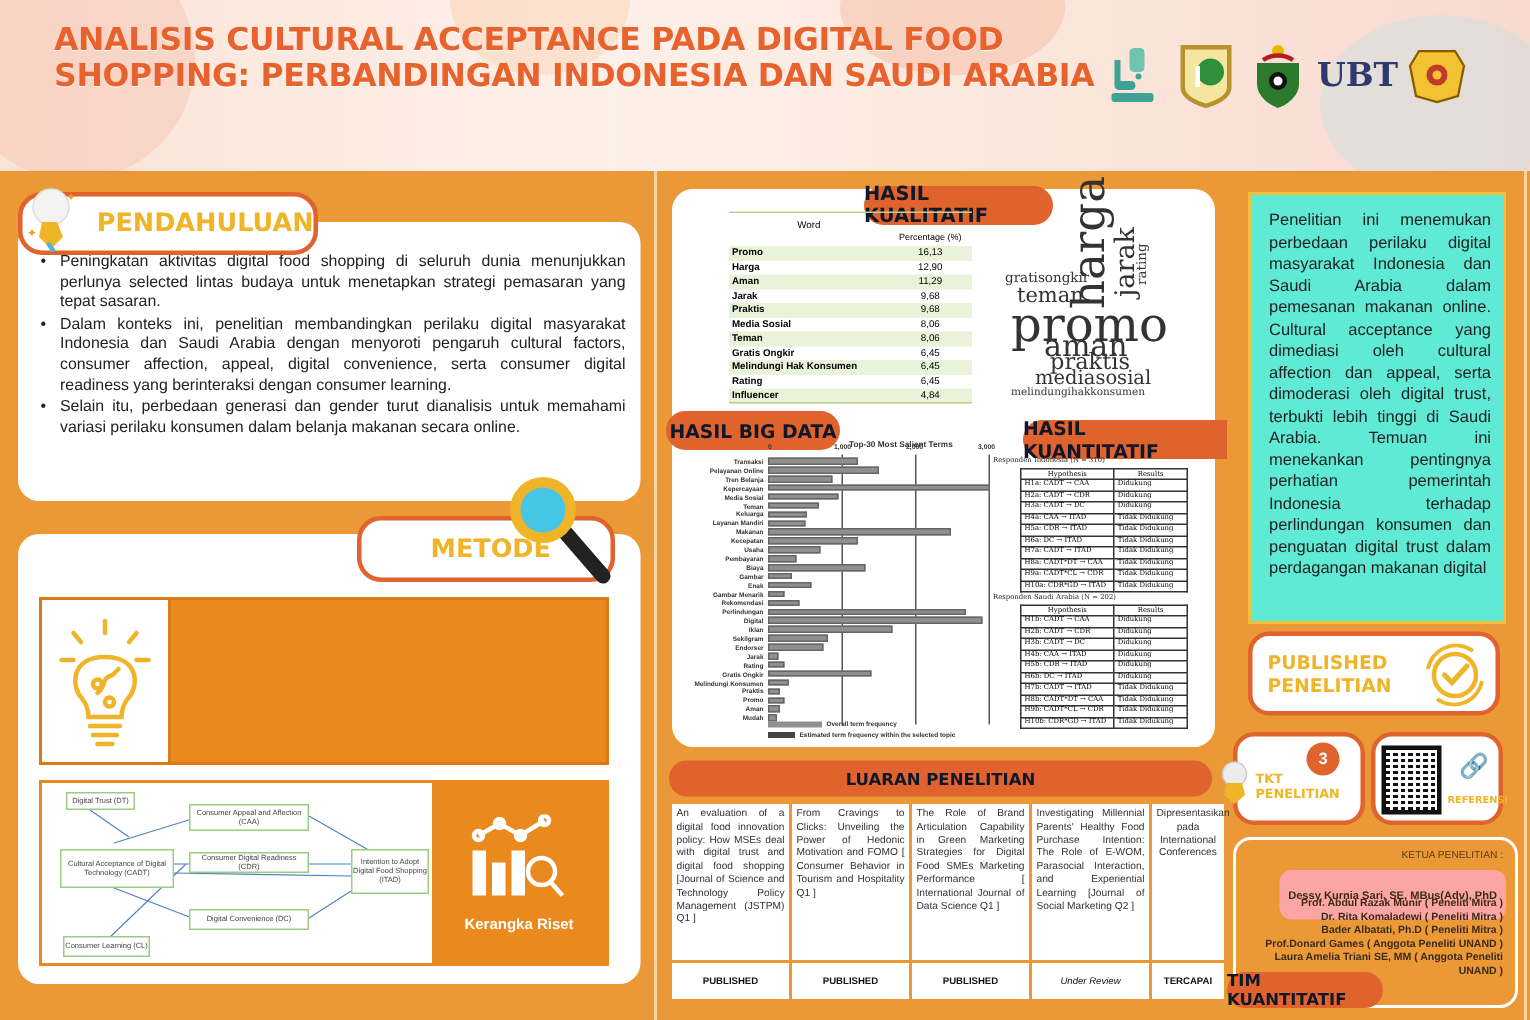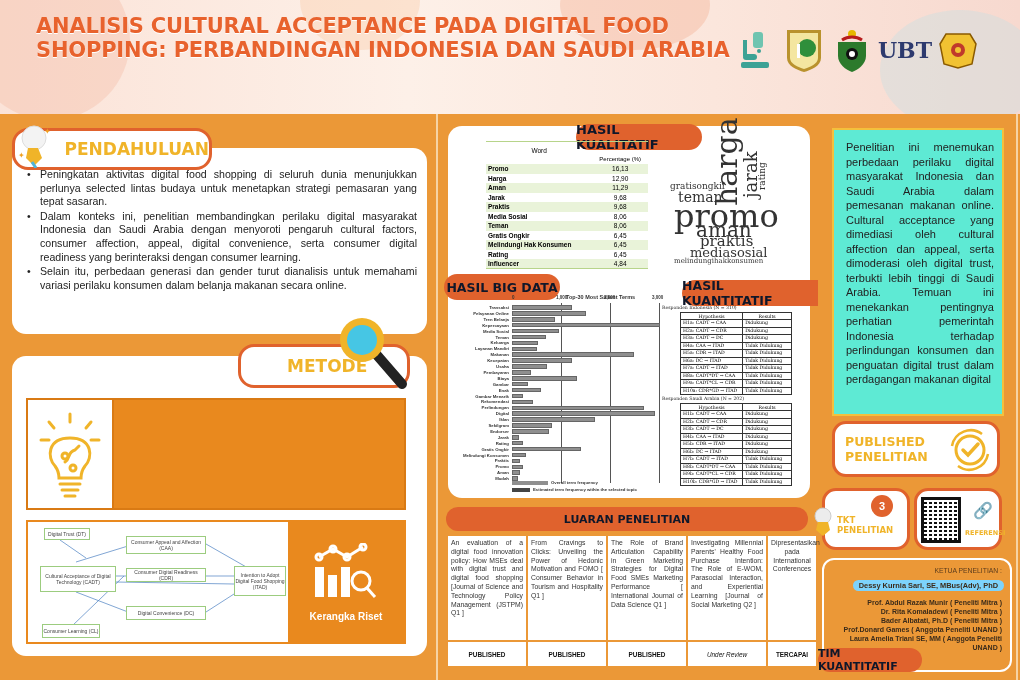--- a/index.html
+++ b/index.html
@@ -560,21 +560,21 @@
     </svg>
 </div>
 <div style="position:absolute;left:914px;top:488px;width:88px;height:62px;background:#fff;border:3px solid #e0622d;border-radius:14px">
   <div style="position:absolute;left:4px;top:6px;width:40px;height:46px;background:repeating-linear-gradient(90deg,#111 0 3px,#fff 3px 5px),repeating-linear-gradient(0deg,#111 0 2px,#fff 2px 4px);background-blend-mode:lighten;border:3px solid #111"></div>
   <div style="position:absolute;left:56px;top:10px;font-size:16px;color:#f0b429">🔗</div>
   <div style="position:absolute;left:48px;top:38px;font-family:'DejaVu Sans',sans-serif;font-weight:900;font-size:6.5px;color:#f0b429">REFERENSI</div>
 </div>
 
 <div class="team">
   <div style="position:absolute;right:8px;top:7px;font-size:6.8px;color:#5a3b1c">KETUA PENELITIAN :</div>
-  <div style="position:absolute;right:6px;top:20px;background:#7dd3fc;border-radius:8px;padding:1px 6px;font-size:7.4px;font-weight:bold;color:#3b2b1a">Dessy Kurnia Sari, SE, MBus(Adv), PhD</div>
+  <div style="position:absolute;right:6px;top:20px;background:#fca5a5;border-radius:8px;padding:12px 6px;font-size:7.4px;font-weight:bold;color:#3b2b1a">Dessy Kurnia Sari, SE, MBus(Adv), PhD</div>
   <div style="position:absolute;right:8px;top:38px;width:176px">
     <div class="m">Prof. Abdul Razak Munir ( Peneliti Mitra )</div>
     <div class="m">Dr. Rita Komaladewi ( Peneliti Mitra )</div>
     <div class="m">Bader Albatati, Ph.D ( Peneliti Mitra )</div>
     <div class="m">Prof.Donard Games ( Anggota Peneliti UNAND )</div>
     <div class="m">Laura Amelia Triani SE, MM ( Anggota Peneliti UNAND )</div>
   </div>
 </div>
 <div class="pill pill-solid" style="left:818px;top:648px;width:104px;height:24px;font-size:11px;border-radius:12px">
   <span>TIM KUANTITATIF</span>

